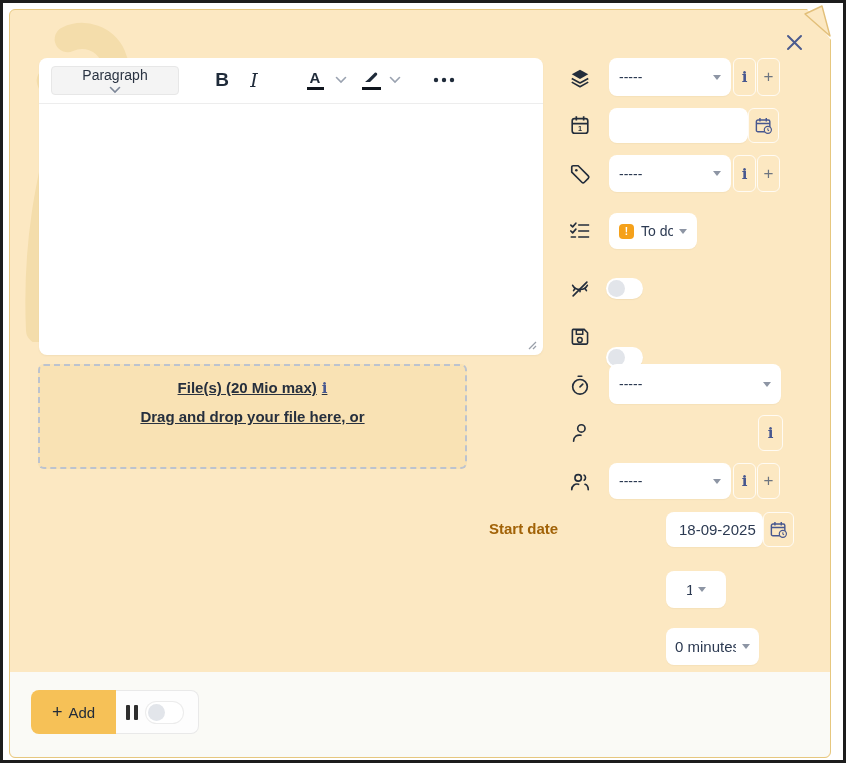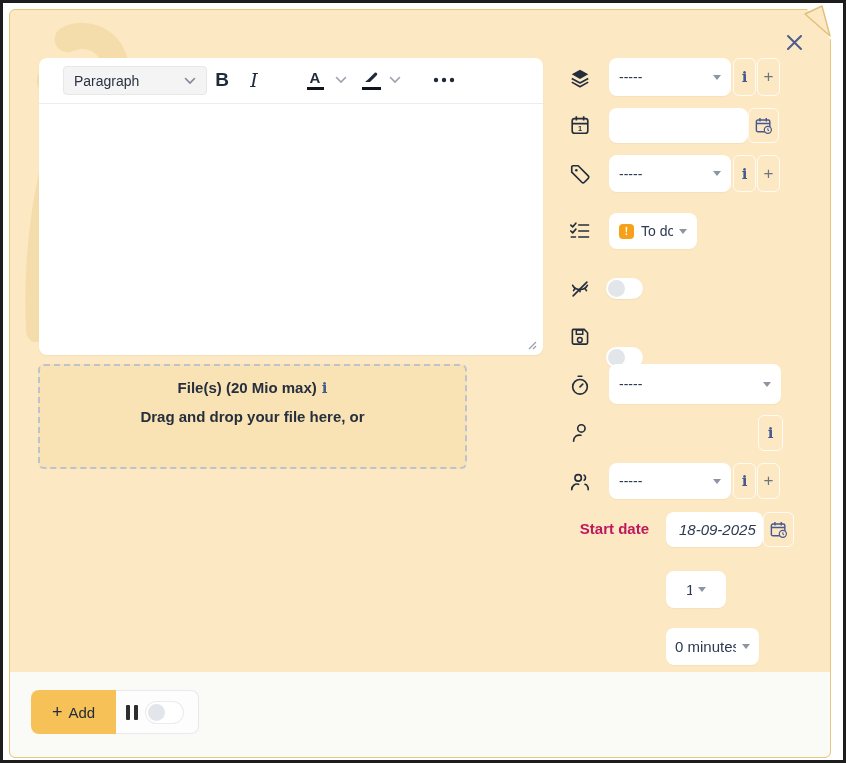--- a/index.html
+++ b/index.html
@@ -16,39 +16,39 @@
   .fold{position:absolute;left:801px;top:2px;z-index:5;}
   
   .watermark{position:absolute;left:0;top:2px;z-index:0;}
   
   .close-btn{position:absolute;left:772px;top:20px;width:24px;height:24px;z-index:4;
     display:flex;align-items:center;justify-content:center;cursor:pointer;background:none;border:none;padding:0;}
   
   .editor{position:absolute;left:29px;top:48px;width:504px;height:297px;background:#fff;
     border-radius:8px;z-index:2;box-shadow:0 1px 2px rgba(90,70,20,.06);}
   .toolbar{position:relative;height:45px;border-bottom:1px solid #ededed;}
-  .para-pill{position:absolute;left:24px;top:8px;width:144px;height:29px;background:#f4f4f4;
+  .para-pill{position:absolute;left:12px;top:8px;width:128px;height:29px;background:#f4f4f4;
     border:1px solid #e7e7e7;border-radius:4px;display:flex;align-items:center;justify-content:space-between;
-    padding:0 10px;box-sizing:border-box;font-size:14px;color:#2a3342;cursor:pointer;}
+    padding:0 10px;box-sizing:border-box;font-size:14px;color:#2a3342;cursor:pointer;flex-direction:column;}
   .tbtn{position:absolute;top:6px;height:32px;background:none;border:none;padding:0;display:flex;
     align-items:center;justify-content:center;cursor:pointer;color:#1f2b3a;}
   .tb-bold{left:168px;width:30px;font-size:19px;font-weight:700;}
   .tb-italic{left:202px;width:26px;font-size:19px;font-style:italic;font-family:"DejaVu Serif",serif;}
   .tb-color{left:262px;width:28px;flex-direction:column;}
   .tb-color .glyph{font-size:15px;font-weight:700;line-height:15px;}
   .underbar{width:17px;height:3px;background:#10151d;margin-top:2px;}
   .tb-chev1{left:292px;width:20px;}
   .tb-high{left:318px;width:28px;flex-direction:column;}
   .tb-chev2{left:346px;width:20px;}
   .tb-more{left:390px;width:30px;}
   .editor-body{position:relative;height:251px;}
   .resize-handle{position:absolute;right:6px;bottom:5px;}
   
   .upload{position:absolute;left:28px;top:354px;width:429px;height:105px;box-sizing:border-box;
-    background:#f9e2b4;border:2px dashed #bcc3cf;border-radius:6px;text-align:center;z-index:2;}
+    background:#f9e2b4;border:2px dashed #bcc3cf;border-radius:6px;text-align:center;z-index:2;text-decoration:underline;}
   .upload-title{margin-top:13px;font-size:15px;font-weight:700;color:#262f3d;}
   .info-serif{font-family:"DejaVu Serif",serif;color:#47578f;font-weight:600;margin-left:5px;font-size:15px;}
   .upload-sub{margin-top:11px;font-size:15px;font-weight:700;color:#262f3d;}
   .file-ctl{position:relative;display:inline-block;margin-top:9px;width:330px;height:37px;background:#fff;
     border-radius:6px;text-align:left;cursor:pointer;}
   .choose{position:absolute;left:0;top:0;width:117px;height:37px;line-height:37px;text-align:center;
     color:#5d6c90;font-size:15px;}
   .file-div{position:absolute;left:117px;top:0;width:1px;height:37px;background:#454e5d;}
   .no-file{position:absolute;left:135px;top:0;height:37px;line-height:37px;color:#2a3340;font-size:15px;}
   
@@ -61,23 +61,23 @@
     border-top:5px solid #8d95a4;margin-left:6px;flex:none;}
   .ghost{background:transparent;border:1px solid rgba(255,255,255,.8);border-radius:6px;
     display:flex;align-items:center;justify-content:center;cursor:pointer;padding:0;}
   .ghost.info{font-family:"DejaVu Serif",serif;font-size:15px;font-weight:600;color:#47578f;}
   .ghost.plus{font-size:17px;color:#6c7480;}
   .toggle{background:#fff;border-radius:11px;width:37px;height:21px;position:relative;cursor:pointer;
     box-shadow:0 1px 1px rgba(120,90,30,.07);}
   .knob{position:absolute;left:2px;top:2px;width:17px;height:17px;border-radius:50%;background:#e2e5ea;}
   .badge{width:15px;height:15px;border-radius:4px;background:#f5a11a;color:#fff;font-size:10px;font-weight:700;
     display:flex;align-items:center;justify-content:center;margin-right:7px;flex:none;}
-  .flabel{position:absolute;z-index:2;width:160px;text-align:right;font-size:15px;font-weight:700;color:#be185d;}
+  .flabel{position:absolute;z-index:2;width:160px;text-align:left;font-size:15px;font-weight:700;color:#a16207;}
   .dateinput{background:#fff;border-radius:8px;font-size:15px;color:#2c3a52;display:flex;align-items:center;
-    padding-left:13px;overflow:hidden;white-space:nowrap;box-shadow:0 1px 1px rgba(120,90,30,.05);font-style:italic;}
+    padding-left:13px;overflow:hidden;white-space:nowrap;box-shadow:0 1px 1px rgba(120,90,30,.05);}
   
   .footer{position:absolute;left:0;bottom:0;width:100%;height:85px;background:#fafaf6;
     border-radius:0 0 6px 6px;z-index:3;}
   .add-group{position:absolute;left:21px;top:18px;height:44px;display:flex;}
   .add-btn{width:85px;height:44px;background:#f6c157;border:none;border-radius:8px 0 0 8px;cursor:pointer;
     font-size:15px;color:#232c39;display:flex;align-items:center;justify-content:center;gap:6px;
     font-family:"Liberation Sans",sans-serif;}
   .add-plus{font-size:18px;font-weight:400;}
   .pause-sec{width:83px;height:44px;background:#fdfdfd;border:1px solid #e9e9e9;border-left:none;
     border-radius:0 8px 8px 0;box-sizing:border-box;display:flex;align-items:center;padding-left:10px;gap:8px;}

